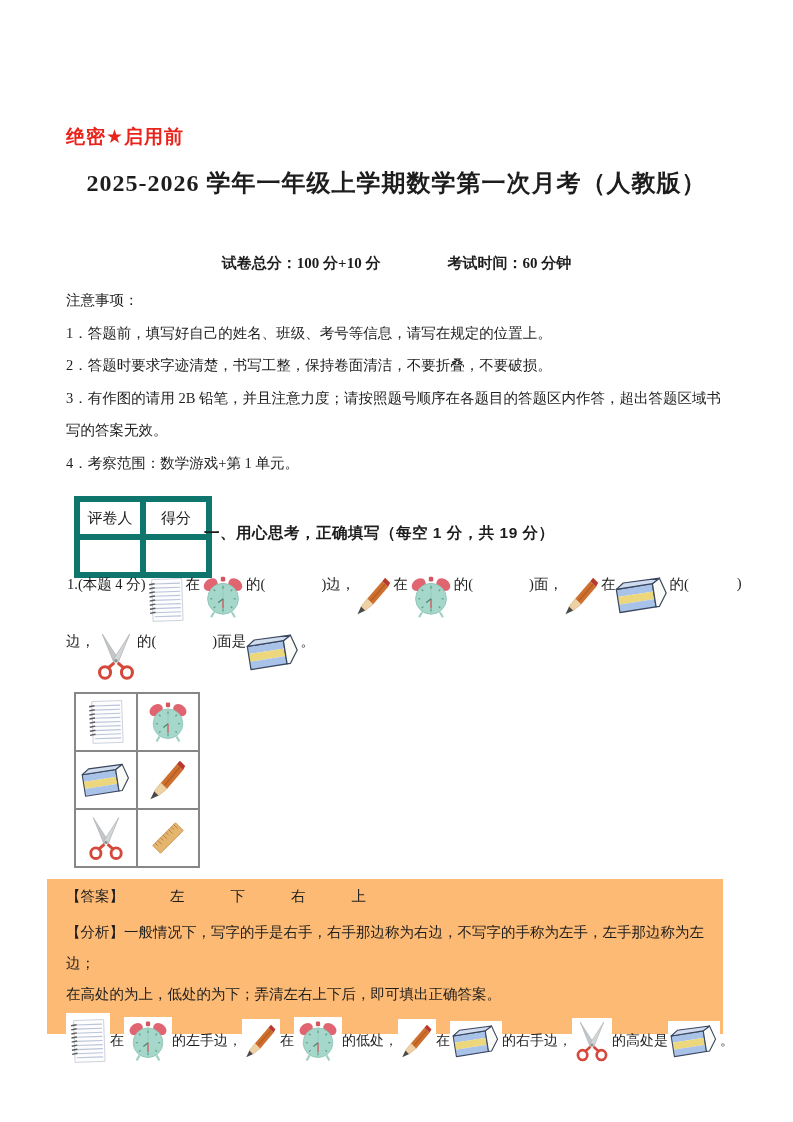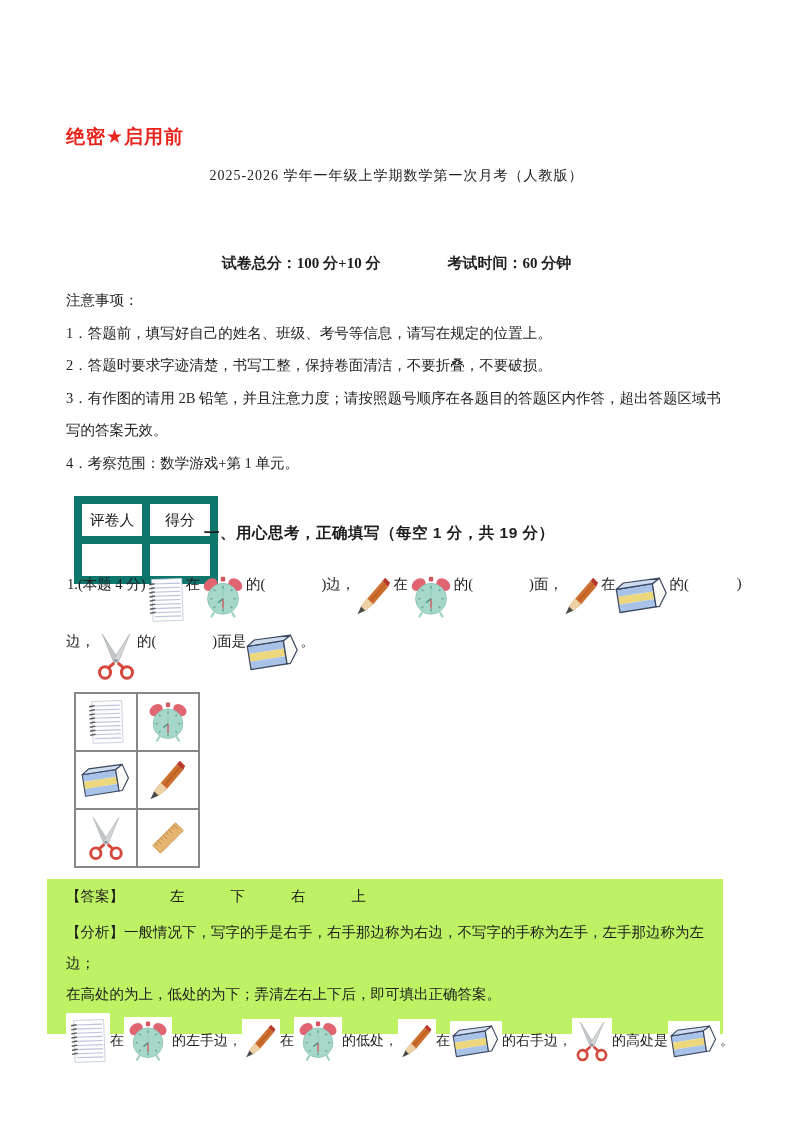--- a/index.html
+++ b/index.html
@@ -10,58 +10,58 @@
   }
   .abs{position:absolute;margin-top:28px;}
   
   .classification{
     left:66px;top:96px;font-size:19px;font-weight:bold;
     font-family:"Liberation Sans","DejaVu Sans",sans-serif;
     color:#e8241c;letter-spacing:1px;
   }
   .title{
     left:0;top:139px;width:100%;text-align:center;
-    font-size:14px;font-weight:normal;letter-spacing:1px;
+    font-size:24px;font-weight:bold;letter-spacing:1px;
   }
   .subtitle{
     left:0;top:190px;width:100%;text-align:center;
     font-size:19px;font-weight:bold;letter-spacing:2px;
   }
   .score-line{
     left:0;top:226px;width:100%;display:flex;justify-content:center;gap:67px;
     font-size:15px;font-weight:bold;
   }
   
   .notes{left:66px;top:256px;width:664px;font-size:14.5px;line-height:32.5px;}
   .notes p{margin:0;}
   
   .grader-table{left:74px;top:468px;border-collapse:collapse;}
   .grader-table td{
-    border:8px solid #0f766e;width:60px;height:32px;text-align:center;
+    border:6px solid #0f766e;width:60px;height:32px;text-align:center;
     font-size:15px;padding:0;
   }
   .section-heading{
     left:204px;top:495px;font-size:15.5px;font-weight:bold;
     font-family:"Liberation Sans","DejaVu Sans",sans-serif;letter-spacing:0.5px;text-align:right;
   }
   
   .q-row{display:flex;font-size:14.5px;white-space:nowrap;}
   .q-row-1{left:67px;top:547px;height:56px;}
   .q-row-2{left:66px;top:604px;height:56px;}
   .blank-gap-56{display:inline-block;width:56px;}
   .blank-gap-48{display:inline-block;width:48px;}
   
   .item-grid{left:74px;top:664px;border-collapse:collapse;}
   .item-grid td{
     border:2px solid #878787;width:60px;height:56px;text-align:center;
     vertical-align:middle;padding:0;background:#fff;
   }
   
   .answer-box{
-    left:47px;top:851px;width:676px;height:155px;background:#bef264;
+    left:47px;top:851px;width:676px;height:155px;background:#fdba74;
     box-sizing:border-box;padding:8px 14px 0 19px;font-size:14.5px;
   }
   .answer-row{display:flex;align-items:baseline;height:30px;}
   .answer-row .ans{margin-left:46px;}
   .answer-row .ans:first-of-type{margin-left:34px;}
   .analysis-p{margin:0;line-height:31px;}
   .icon-row{display:flex;align-items:center;margin-top:3px;font-size:14px;white-space:nowrap;}
   .tile{background:#ffffff;display:inline-flex;align-items:center;justify-content:center;padding:2px;}
   
   .icn{display:inline-block;vertical-align:middle;}

